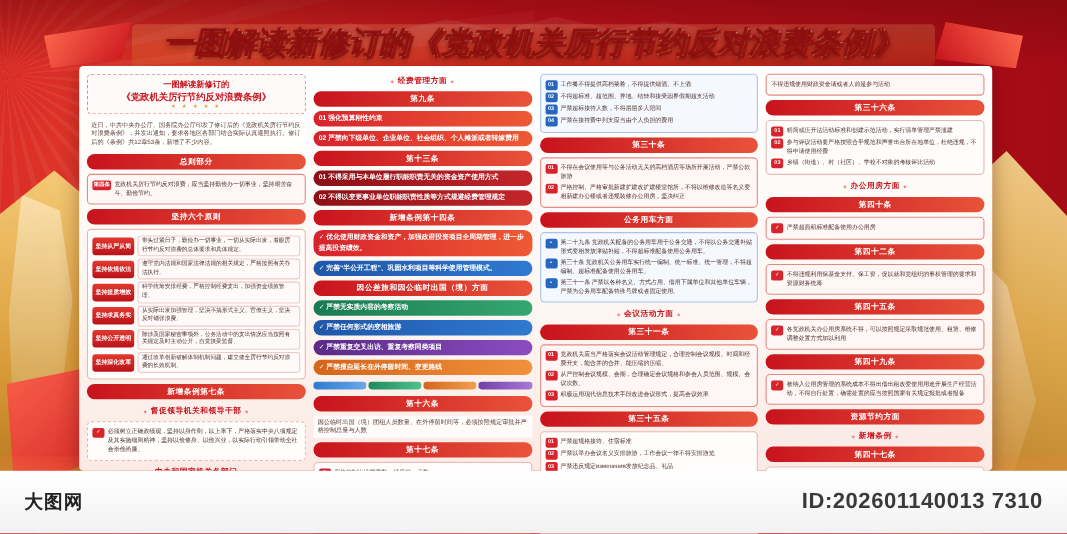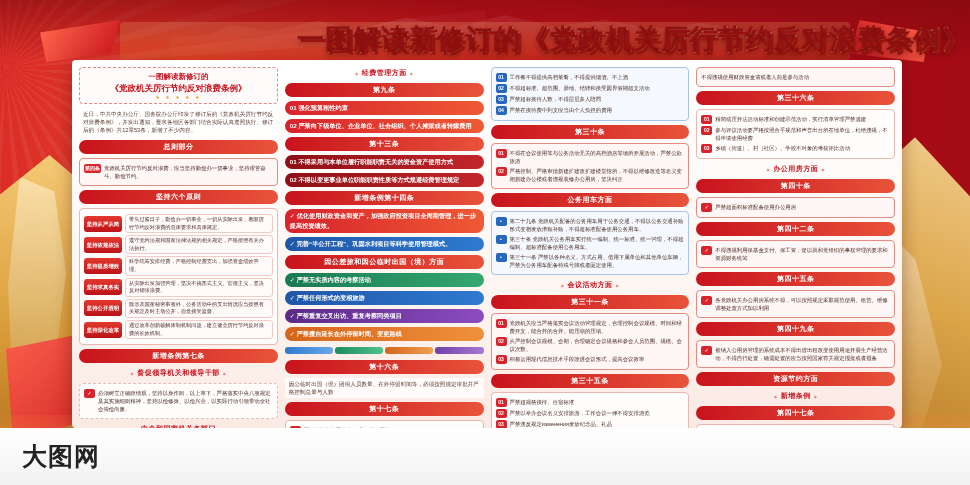--- a/index.html
+++ b/index.html
@@ -60,21 +60,21 @@
     position:absolute;left:0;right:0;top:0;height:60px;
     background:linear-gradient(180deg,rgba(120,8,12,.55),rgba(120,8,12,0));
   }
   .bg-buildings{
     position:absolute;left:170px;top:4px;width:620px;height:56px;
     background:linear-gradient(180deg,rgba(255,255,255,.10),rgba(255,255,255,0));
     clip-path:polygon(0 100%,0 60%,6% 55%,10% 38%,16% 48%,24% 30%,30% 46%,38% 24%,46% 42%,54% 20%,62% 40%,70% 28%,78% 44%,86% 34%,94% 52%,100% 46%,100% 100%);
   }
   
   .title-wrap{
-    position:absolute;left:0;right:0;top:18px;height:46px;text-align:right;
+    position:absolute;left:0;right:0;top:18px;height:46px;text-align:center;font-style:italic;
   }
   .title-ribbon{
     position:absolute;left:120px;right:120px;top:4px;height:38px;
     background:linear-gradient(180deg,#ffdf8f,#f0b542 55%,#d88e20);
     border-radius:4px;opacity:.18;
   }
   .main-title{
     position:relative;display:inline-block;
     font-size:27px;font-weight:bold;letter-spacing:1px;
     color:#fff6cf;
@@ -170,21 +170,21 @@
   .b3{background:linear-gradient(90deg,#d4651a,#f0a052);}
   .b4{background:linear-gradient(90deg,#7040a8,#a77ad4);}
   
   .footer{
     position:absolute;left:0;right:0;bottom:0;height:57px;
     background:linear-gradient(180deg,#ffffff,#f2f2f2);
     display:flex;align-items:center;justify-content:space-between;
     padding:0 22px;box-sizing:border-box;
   }
   .logo{display:flex;align-items:center;gap:10px;}
-  .logo-cn{font-size:25px;font-weight:bold;color:#222;letter-spacing:1px;font-family:"DejaVu Sans",sans-serif;}
+  .logo-cn{font-size:17px;font-weight:bold;color:#222;letter-spacing:1px;font-family:"DejaVu Sans",sans-serif;}
   .logo-en{font-size:25px;font-weight:bold;color:#111;letter-spacing:.5px;}
   .idtext{font-size:20px;font-weight:bold;color:#3a3a3a;letter-spacing:.5px;}
 </style>
 </head>
 <body>
 
 <div id="stage">
   <div class="bg-red"></div>
   <div class="bg-rays"></div>
   <div class="bg-dark-top"></div>
@@ -512,14 +512,15 @@
       <div class="head-red">监督追责</div>
 
     </div>
 
   </div>
 
   <div class="footer">
     <div class="logo">
       <span class="logo-cn">大图网</span>
     </div>
+    <div class="idtext">ID:202601140013 7310</div>
   </div>
 </div>
 
 </body></html>

